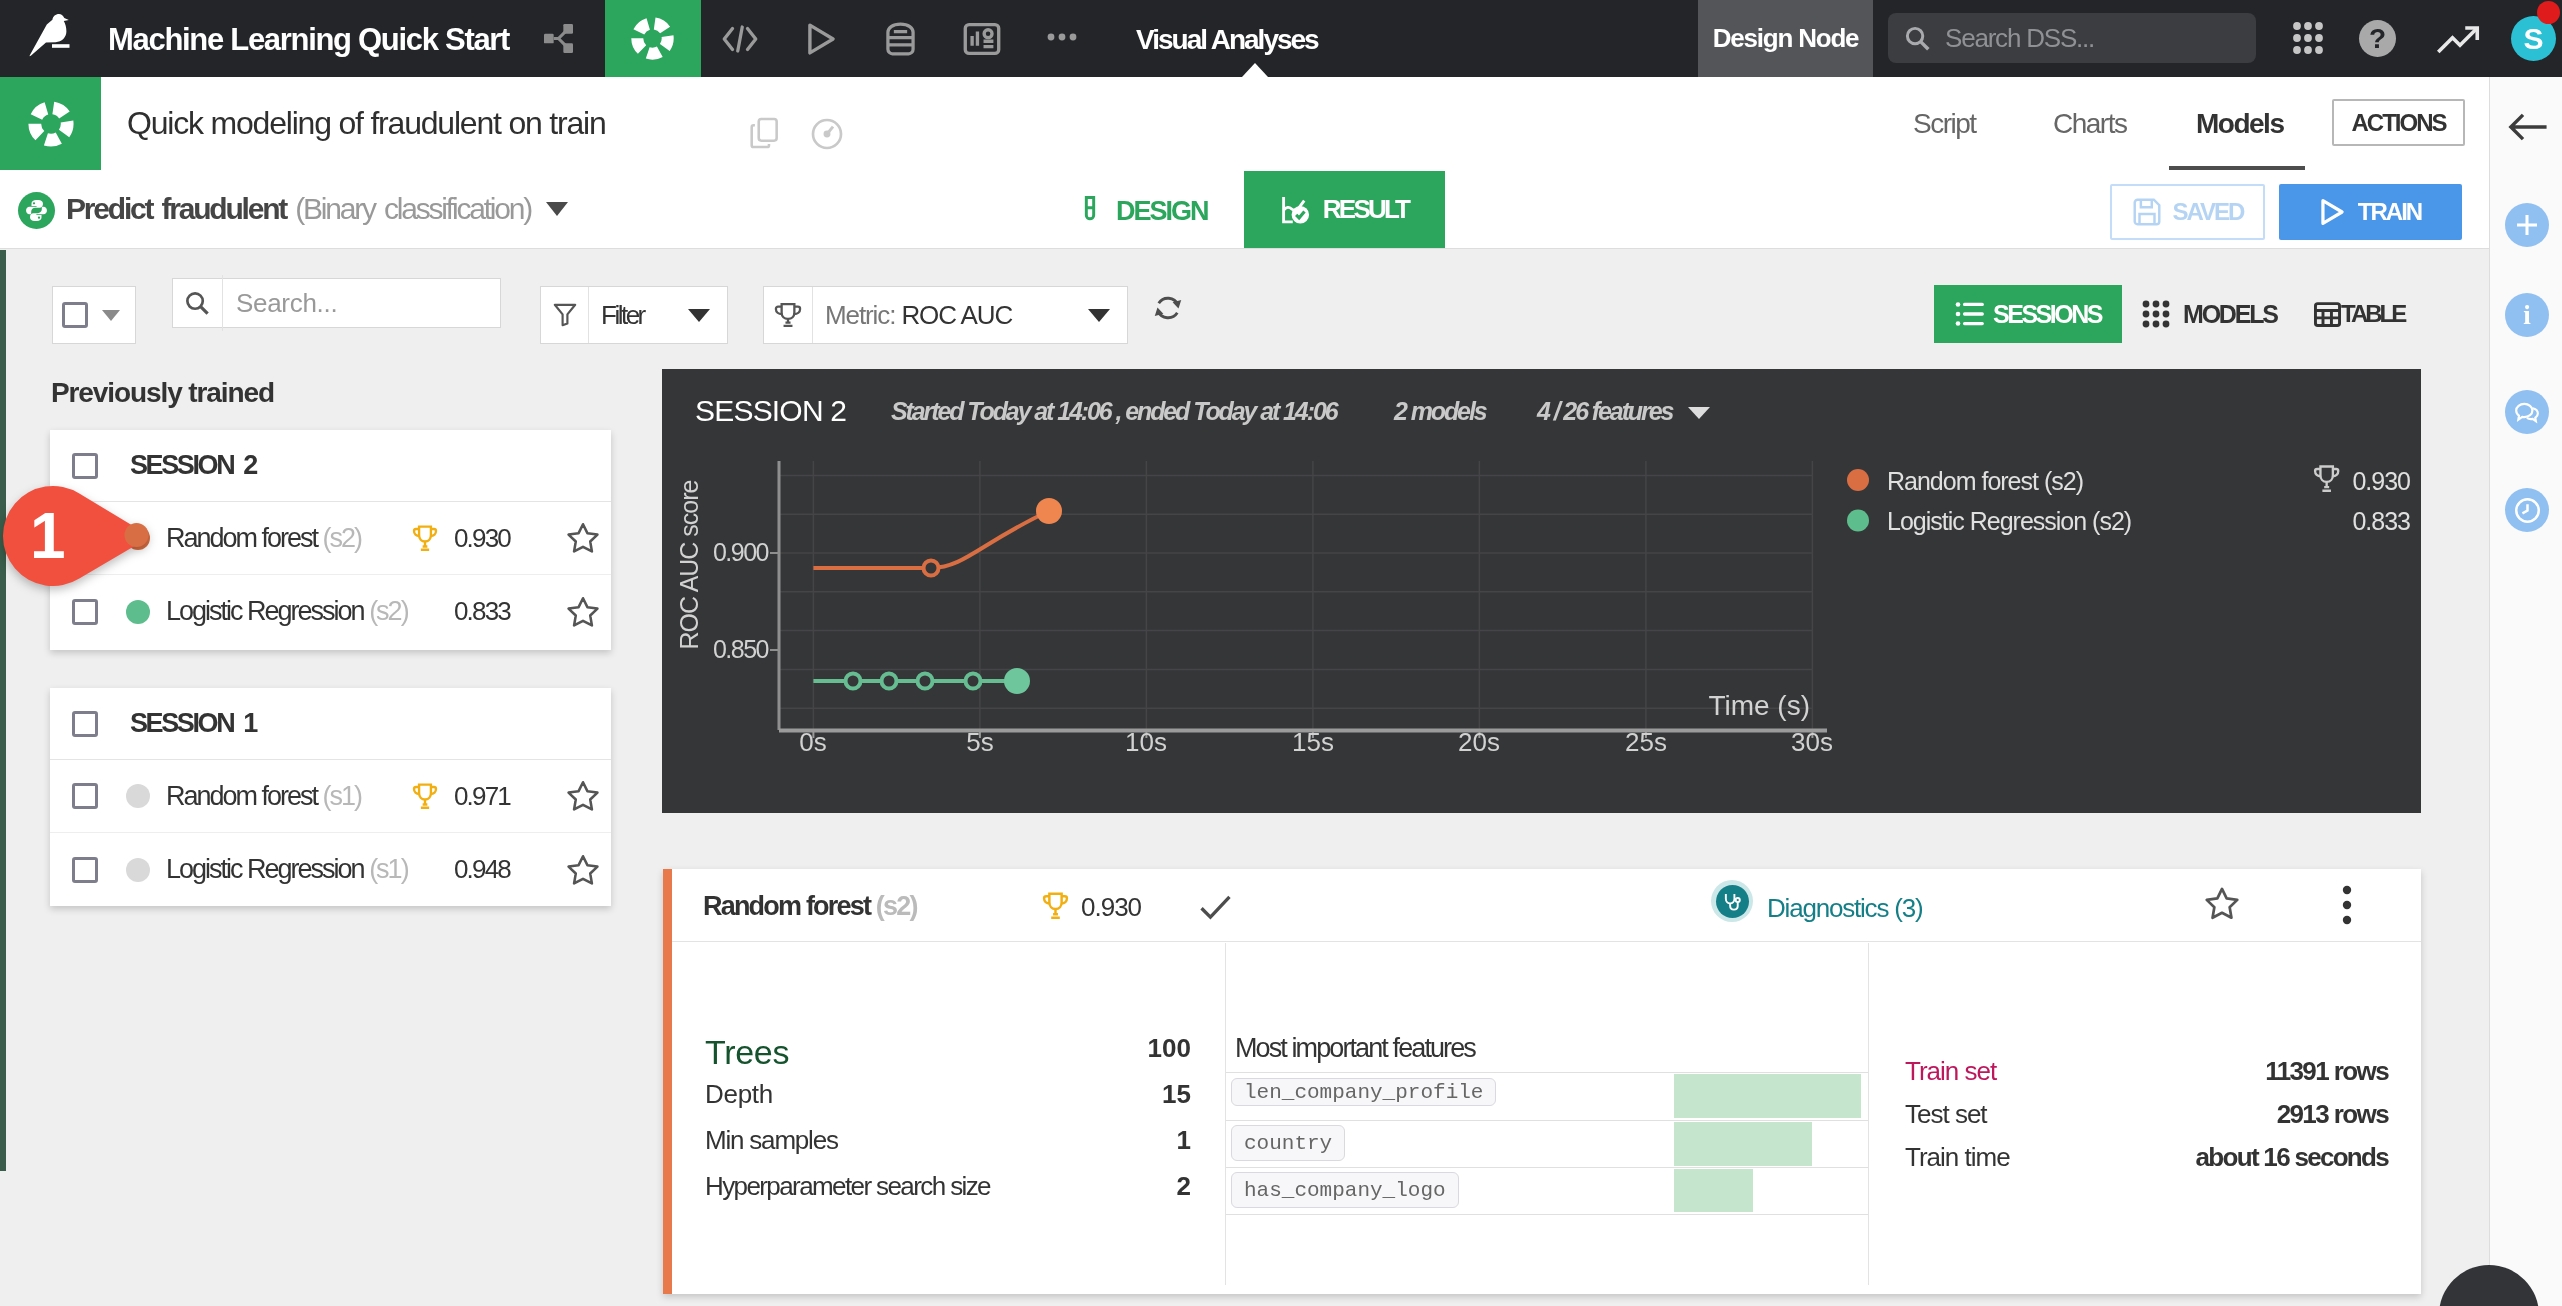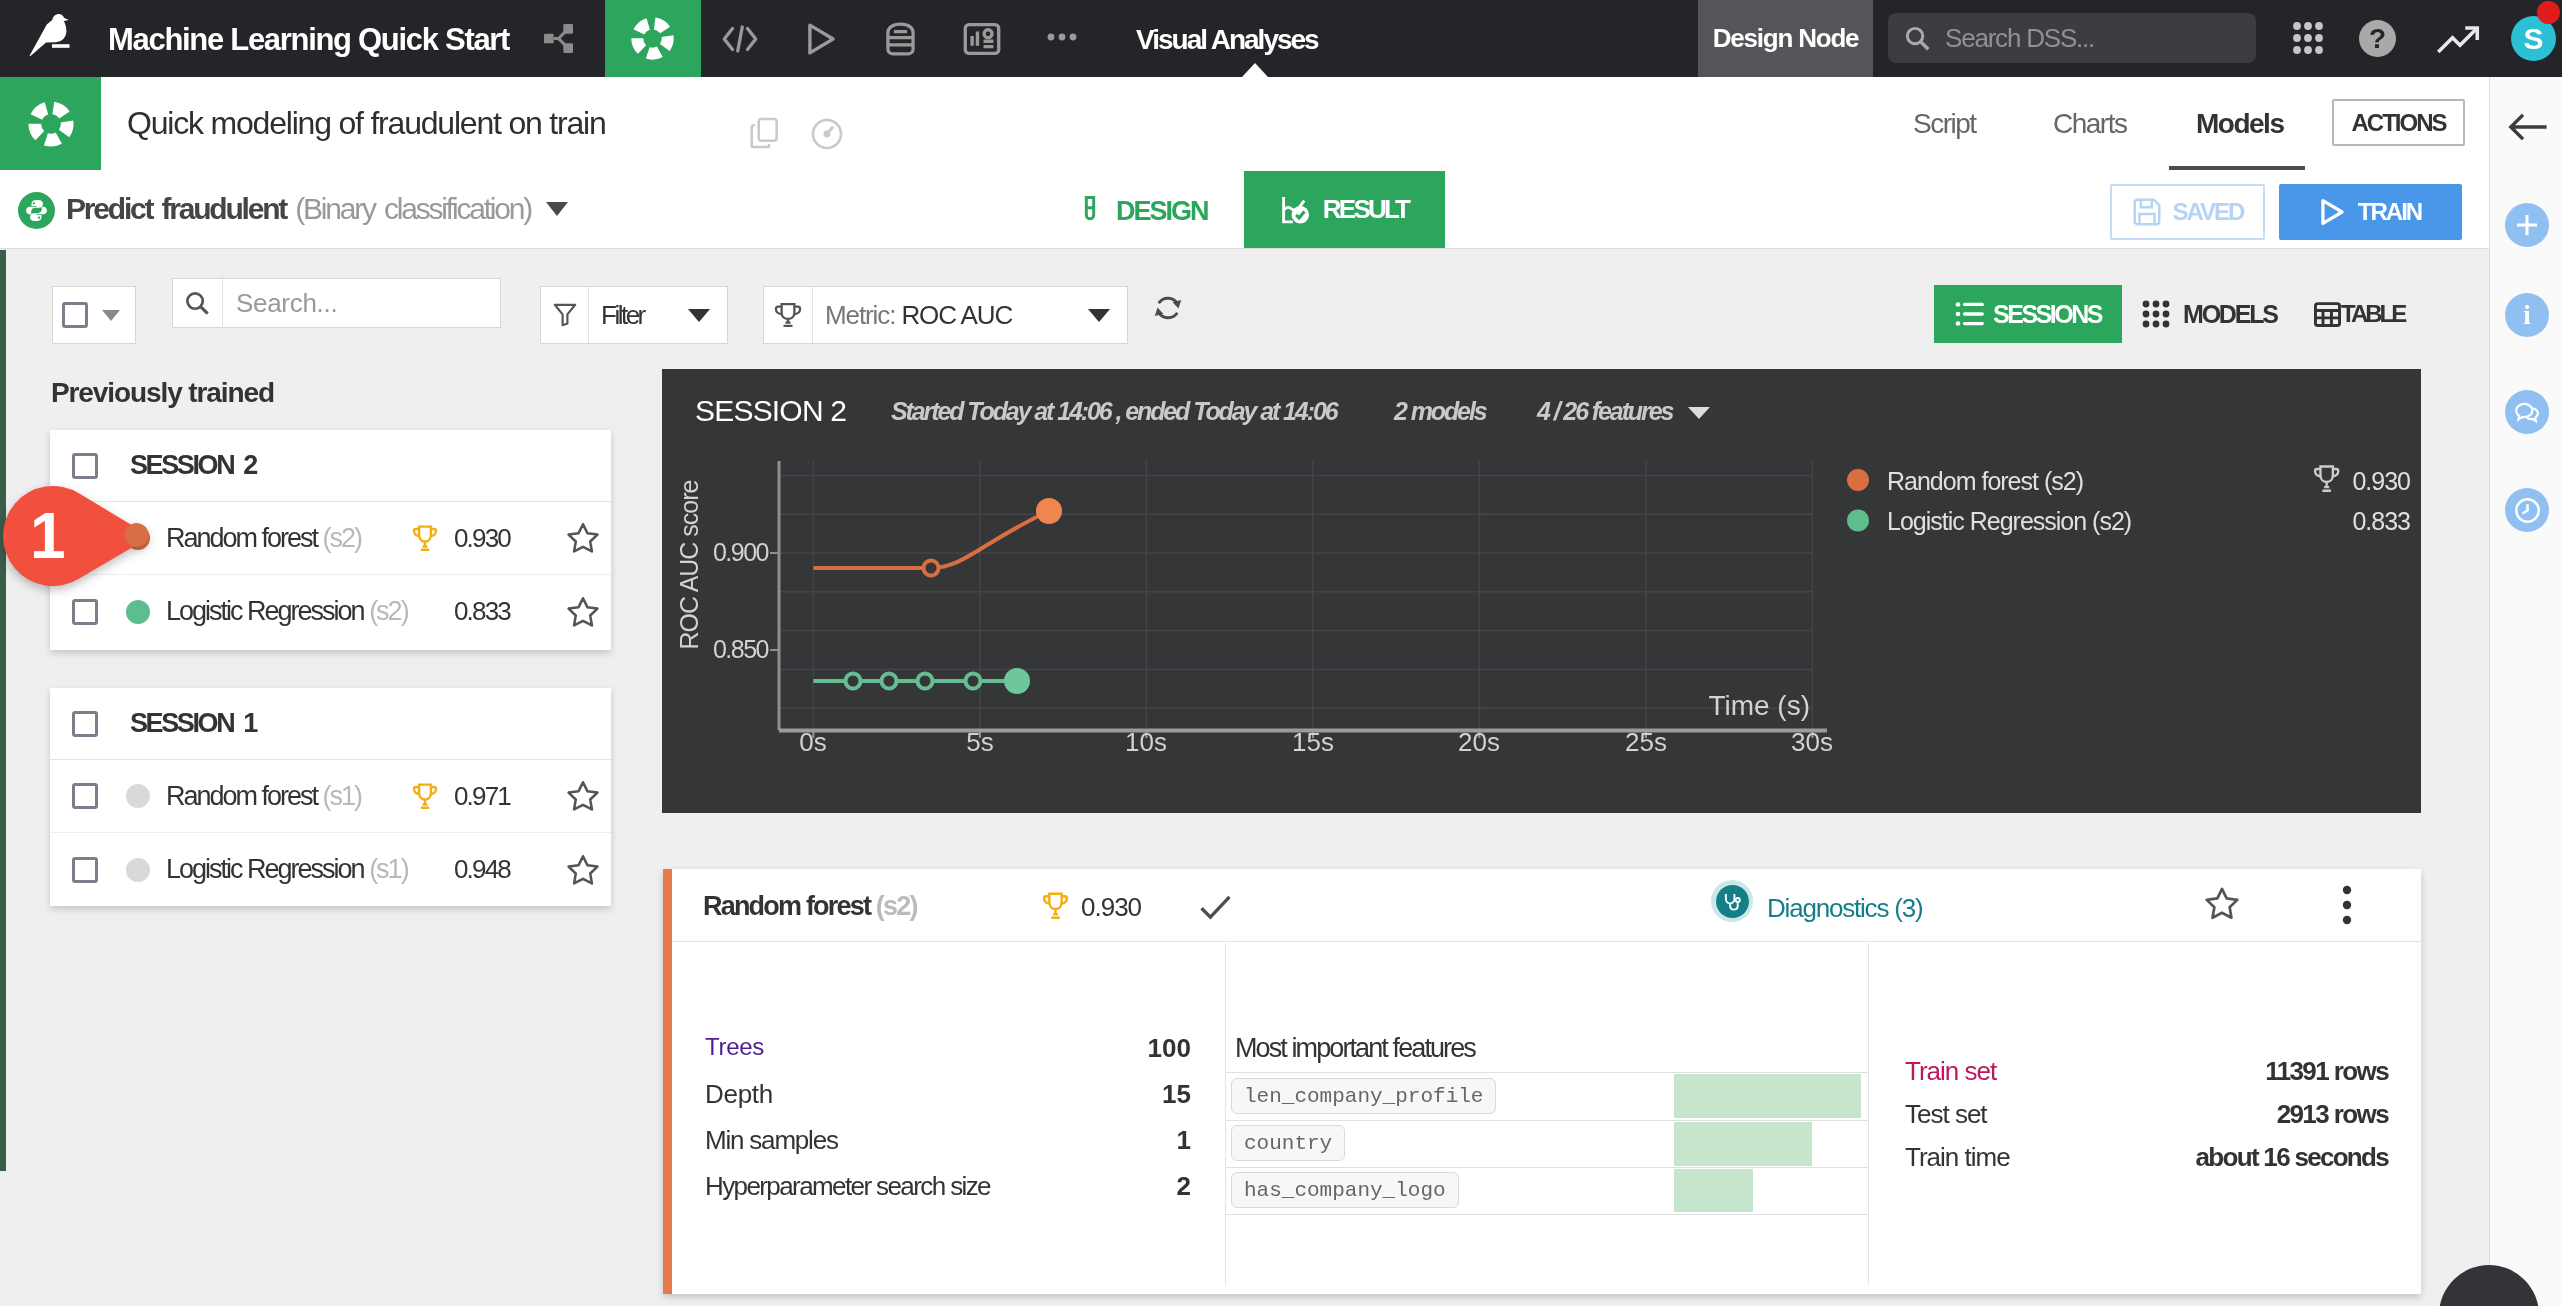--- a/index.html
+++ b/index.html
@@ -477,34 +477,34 @@
   <svg class="abs" style="left:1532px;top:17px" width="36" height="35" viewBox="0 0 24 23">
       <path fill="none" stroke="#555" stroke-width="1.8" stroke-linejoin="round" d="M12 1.8 L15.1 8.1 L22.2 9.1 L17.1 14 L18.3 21 L12 17.7 L5.7 21 L6.9 14 L1.8 9.1 L8.9 8.1 Z"></path>
     </svg>
   <svg class="abs" style="left:1670px;top:16px" width="10" height="40" viewBox="0 0 10 40">
       <circle cx="5" cy="5" r="4.2" fill="#333"></circle>
       <circle cx="5" cy="20" r="4.2" fill="#333"></circle>
       <circle cx="5" cy="35" r="4.2" fill="#333"></circle>
     </svg>
   <div class="abs" style="left:553px;top:74px;width:1px;height:342px;background:#e3e3e3"></div>
   <div class="abs" style="left:1196px;top:74px;width:1px;height:342px;background:#e3e3e3"></div>
-  <div class="abs" style="left:33px;top:164px;font-size:24px;color:#4c1d95;letter-spacing:-0.3px">Trees</div>
+  <div class="abs" style="left:33px;top:164px;font-size:34px;color:#14532d;letter-spacing:-0.3px">Trees</div>
     <div class="abs" style="left:321px;top:164px;width:198px;text-align:right;font-size:26px;font-weight:700;color:#333">100</div>
   <div class="abs" style="left:33px;top:210px;font-size:26px;color:#333;letter-spacing:-0.3px">Depth</div>
     <div class="abs" style="left:321px;top:210px;width:198px;text-align:right;font-size:26px;font-weight:700;color:#333">15</div>
   <div class="abs" style="left:33px;top:256px;font-size:26px;color:#333;letter-spacing:-1.2px">Min samples</div>
     <div class="abs" style="left:321px;top:256px;width:198px;text-align:right;font-size:26px;font-weight:700;color:#333">1</div>
   <div class="abs" style="left:33px;top:302px;font-size:26px;color:#333;letter-spacing:-1.6px">Hyperparameter search size</div>
     <div class="abs" style="left:321px;top:302px;width:198px;text-align:right;font-size:26px;font-weight:700;color:#333">2</div>
   <div class="abs" style="left:563px;top:164px;font-size:27px;color:#333;letter-spacing:-1.9px">Most important features</div>
   <div class="abs" style="left:554px;top:203px;width:642px;height:1px;background:#e0e0e0"></div>
   <div class="abs" style="left:554px;top:251px;width:642px;height:1px;background:#e0e0e0"></div>
   <div class="abs" style="left:554px;top:298px;width:642px;height:1px;background:#e0e0e0"></div>
   <div class="abs" style="left:554px;top:345px;width:642px;height:1px;background:#e0e0e0"></div>
-  <div class="abs" style="left:559px;top:209px;height:36px;padding:0 12px;background:#f7f7f9;border:1px solid #d9d9df;border-radius:6px;font-family:'Liberation Mono',monospace;font-size:21px;color:#666;display:flex;align-items:center">len_company_profile</div>
+  <div class="abs" style="left:559px;top:209px;height:28px;padding:0 12px;background:#f7f7f9;border:1px solid #d9d9df;border-radius:6px;font-family:'Liberation Mono',monospace;font-size:21px;color:#666;display:flex;align-items:center">len_company_profile</div>
   <div class="abs" style="left:559px;top:256px;height:36px;padding:0 12px;background:#f7f7f9;border:1px solid #d9d9df;border-radius:6px;font-family:'Liberation Mono',monospace;font-size:21px;color:#666;display:flex;align-items:center">country</div>
   <div class="abs" style="left:559px;top:303px;height:36px;padding:0 12px;background:#f7f7f9;border:1px solid #d9d9df;border-radius:6px;font-family:'Liberation Mono',monospace;font-size:21px;color:#666;display:flex;align-items:center">has_company_logo</div>
   <div class="abs" style="left:1002px;top:205px;width:187px;height:44px;background:#c6e5cd"></div>
   <div class="abs" style="left:1002px;top:253px;width:138px;height:44px;background:#c6e5cd"></div>
   <div class="abs" style="left:1002px;top:300px;width:79px;height:43px;background:#c6e5cd"></div>
   <div class="abs" style="left:1233px;top:187px;font-size:26px;color:#be185d;letter-spacing:-1px">Train set</div>
     <div class="abs" style="left:1416px;top:187px;width:300px;text-align:right;font-size:26px;font-weight:700;color:#333;letter-spacing:-1.6px">11391 rows</div>
   <div class="abs" style="left:1233px;top:230px;font-size:26px;color:#333;letter-spacing:-1px">Test set</div>
     <div class="abs" style="left:1416px;top:230px;width:300px;text-align:right;font-size:26px;font-weight:700;color:#333;letter-spacing:-1.6px">2913 rows</div>
   <div class="abs" style="left:1233px;top:273px;font-size:26px;color:#333;letter-spacing:-1px">Train time</div>

